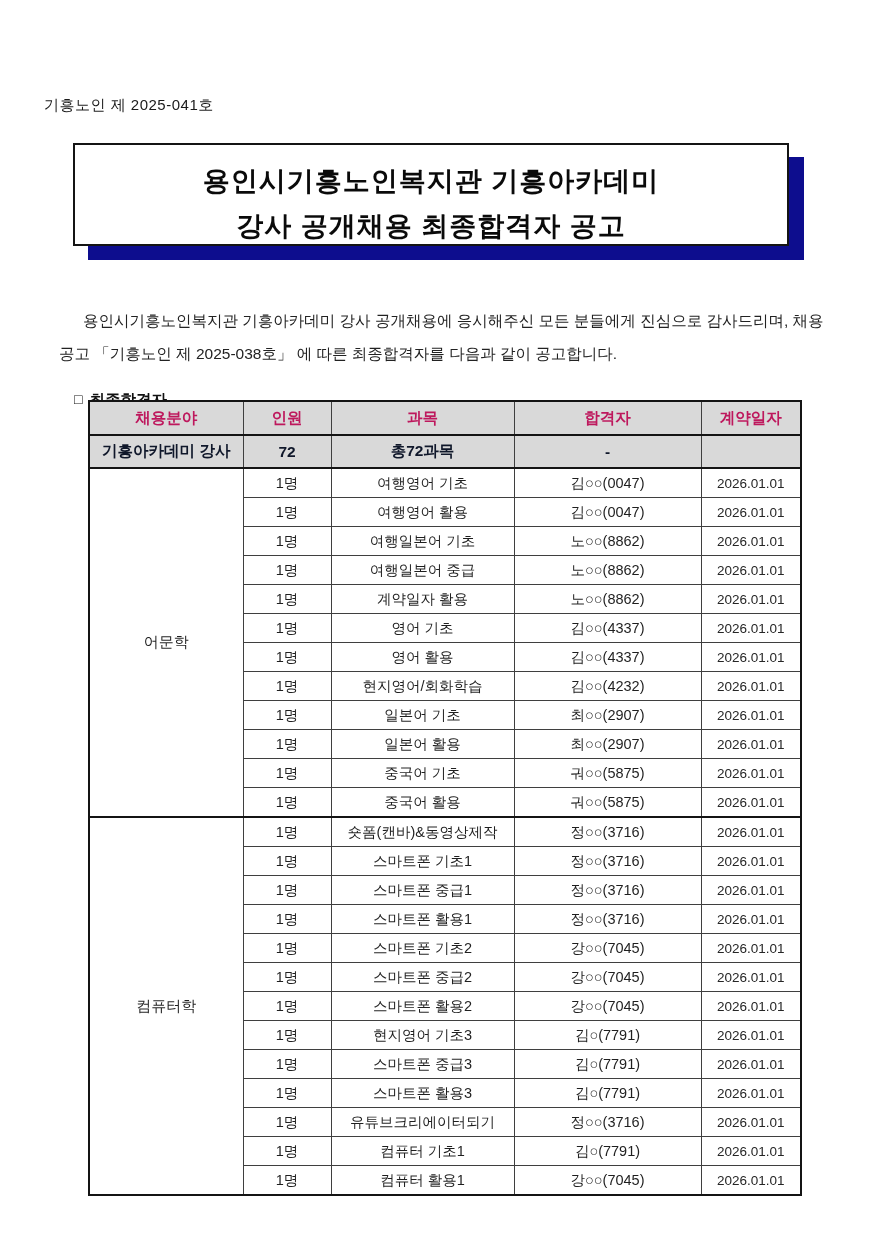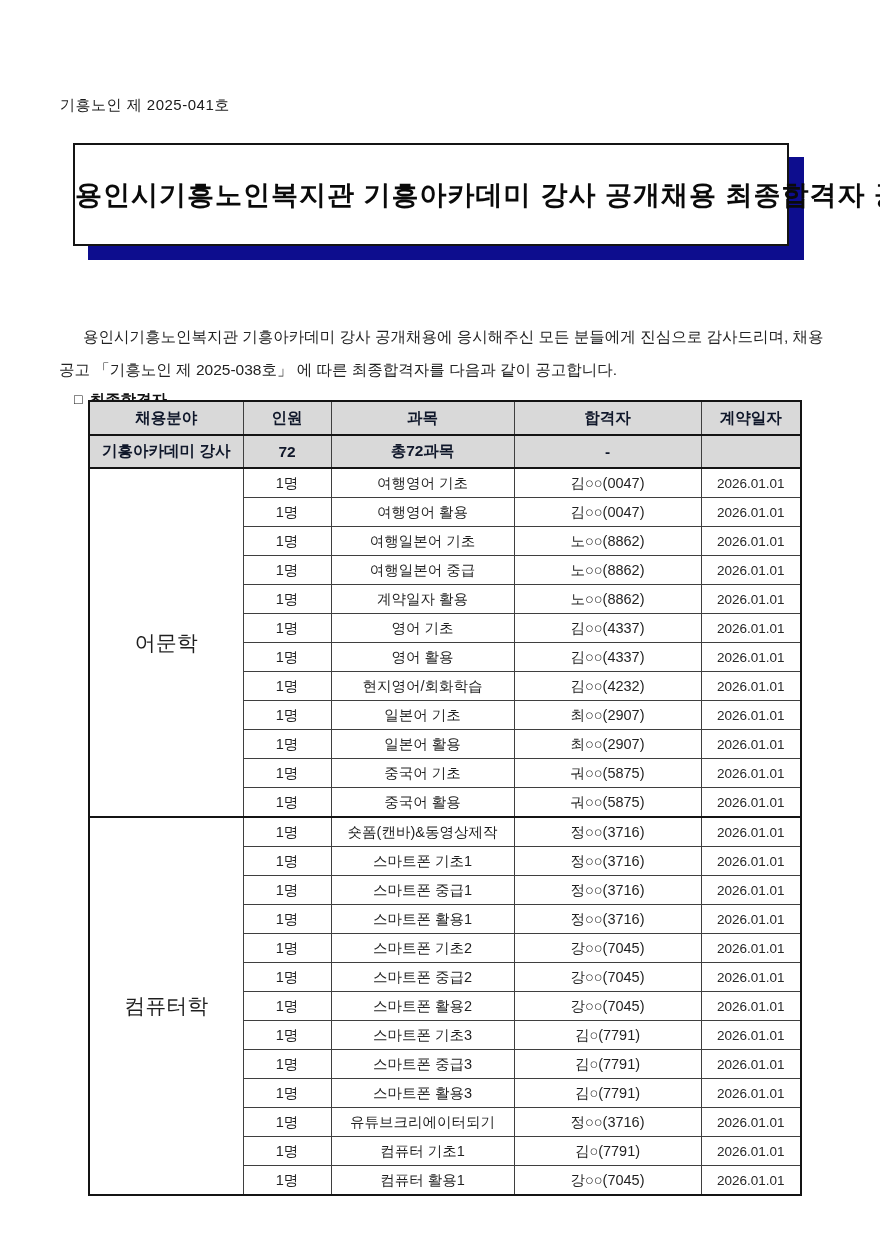--- a/index.html
+++ b/index.html
@@ -1,42 +1,42 @@
 <!DOCTYPE html>
 <html style="--navy: #0d0d8e;"><head>
 <meta charset="utf-8">
 <style>
   html,body{margin:0;padding:0;background:#ffffff;}
   .page{position:relative;width:880px;height:1245px;background:#ffffff;
         font-family:"Liberation Sans","DejaVu Sans",sans-serif;color:#1a1a1a;overflow:hidden;}
 
-  .docnum{position:absolute;left:60px;top:96px;font-size:15px;letter-spacing:.5px;font-weight:500;}
+  .docnum{position:absolute;left:44px;top:96px;font-size:15px;letter-spacing:.5px;font-weight:500;}
 
   .title-box{position:absolute;left:73px;top:143px;width:712px;height:99px;background:#fff;
              border:2px solid #141414;box-shadow:15px 14px 0 var(--navy,#0d0d8e);
-             display:flex;flex-direction:row;justify-content:flex-start;align-items:center;gap:9px;}
+             display:flex;flex-direction:column;justify-content:flex-end;align-items:center;gap:9px;}
   .title-line{font-size:27px;font-weight:700;letter-spacing:1px;color:#0a0a0a;white-space:nowrap;}
 
-  .bodytext{position:absolute;left:59px;top:304px;width:766px;font-size:15.5px;line-height:33px;
+  .bodytext{position:absolute;left:59px;top:288px;width:766px;font-size:15.5px;line-height:33px;
             text-indent:24px;color:#222;word-break:break-all;}
 
   .section{position:absolute;left:74px;top:378px;font-size:15.5px;font-weight:700;color:#111;margin-top:12px;}
   .section .marker{font-weight:400;margin-right:7px;font-size:14px;position:relative;top:-1px;}
 
   table.results{position:absolute;left:88px;top:400px;width:712px;border-collapse:collapse;
                 table-layout:fixed;border:2px solid #141414;}
   .results th,.results td{border:1px solid #3f3f3f;text-align:center;vertical-align:middle;
                           padding:0 2px;overflow:hidden;white-space:nowrap;}
   .results thead th{height:32px;background:#d9d9d9;font-size:15.5px;font-weight:700;
-                    border-bottom:2px solid #141414;color:#0f172a;}
+                    border-bottom:2px solid #141414;color:#be185d;}
   .results tr.sum td{height:31px;background:#d9d9d9;font-size:15.5px;font-weight:700;
                      border-bottom:2px solid #141414;color:#0f172a;}
   .results tbody td{height:28px;font-size:14.5px;color:#1f1f1f;}
   .results td.date{font-size:13.5px;color:#262626;margin-top:24px;}
-  .results td.group{font-size:21px;background:#fff;}
+  .results td.group{font-size:15px;background:#fff;}
   .results tr.sep td,.results td.gsep{border-bottom:2px solid #141414;}
 </style>
 </head>
 <body>
 
 <div class="page">
 
   <div class="docnum">기흥노인 제 2025-041호</div>
 
   <div class="title-box">
@@ -188,21 +188,21 @@
           <td class="date">2026.01.01</td>
         </tr>
       <tr>
           <td>1명</td>
           <td>스마트폰 활용2</td>
           <td>강○○(7045)</td>
           <td class="date">2026.01.01</td>
         </tr>
       <tr>
           <td>1명</td>
-          <td>스마트폰 기초3</td>
+          <td>현지영어 기초3</td>
           <td>김○(7791)</td>
           <td class="date">2026.01.01</td>
         </tr>
       <tr>
           <td>1명</td>
           <td>스마트폰 중급3</td>
           <td>김○(7791)</td>
           <td class="date">2026.01.01</td>
         </tr>
       <tr>

